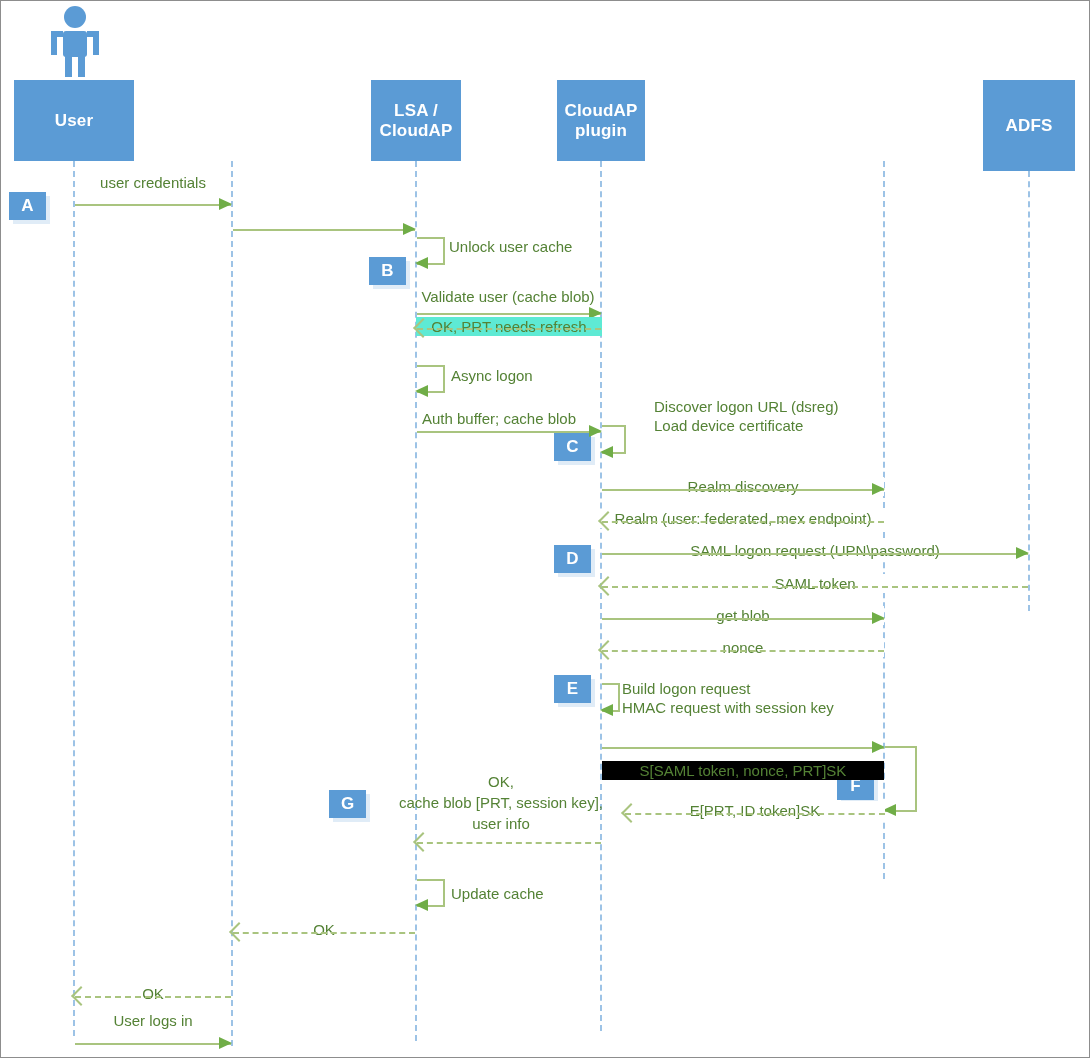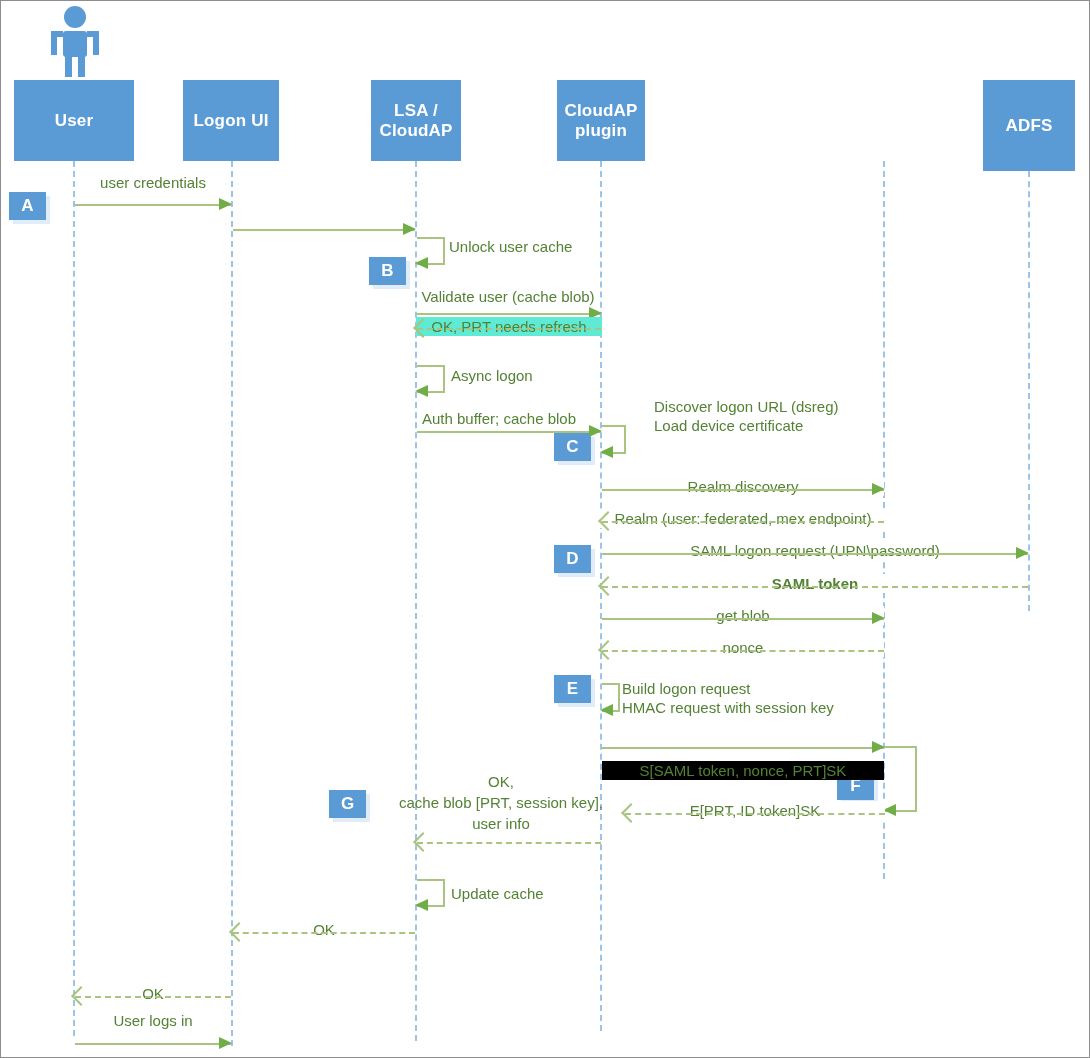--- a/index.html
+++ b/index.html
@@ -105,23 +105,20 @@
   <div class="lifeline" style="left:72px;  top:160px; height:875px;"></div>
   <div class="lifeline" style="left:230px; top:160px; height:885px;"></div>
   <div class="lifeline" style="left:414px; top:160px; height:880px;"></div>
   <div class="lifeline" style="left:599px; top:160px; height:870px;"></div>
   <div class="lifeline" style="left:882px; top:160px; height:718px;"></div>
   <div class="lifeline" style="left:1027px;top:160px; height:450px;"></div>
 
   <div class="actor-box" style="left:13px;  top:79px; width:120px; height:81px;">
     <span>User</span>
     </div>
-  <div class="actor-box" style="left:182px; top:79px; width:96px;  height:81px;">
-    <span>Logon UI</span>
-    </div>
   <div class="actor-box" style="left:370px; top:79px; width:90px;  height:81px;">
     <span>LSA /
 CloudAP</span>
     </div>
   <div class="actor-box" style="left:556px; top:79px; width:88px;  height:81px;">
     <span>CloudAP
 plugin</span>
     </div>
   <div class="actor-box" style="left:982px; top:79px; width:92px;  height:91px;">
     <span>ADFS</span>
@@ -205,21 +202,21 @@
     <div class="line"></div>
       <div class="head open-left"></div>
   </div>
 
   <div class="lbl ctr" style="left:601px; top:540px; width:426px; background:#fff;">SAML logon request (UPN\password)</div>
   <div class="msg" style="left:601px; top:552px; width:426px;">
     <div class="line"></div>
       <div class="head right"></div>
   </div>
 
-  <div class="lbl ctr" style="left:601px; top:573px; width:426px; background:#fff;font-weight:bold;">SAML token</div>
+  <div class="lbl ctr" style="left:601px; top:573px; width:426px; background:#fff;">SAML token</div>
   <div class="msg dashed" style="left:601px; top:585px; width:426px;">
     <div class="line"></div>
       <div class="head open-left"></div>
   </div>
 
   <div class="lbl ctr" style="left:601px; top:605px; width:282px; background:#fff;">get blob</div>
   <div class="msg" style="left:601px; top:617px; width:282px;">
     <div class="line"></div>
       <div class="head right"></div>
   </div>

